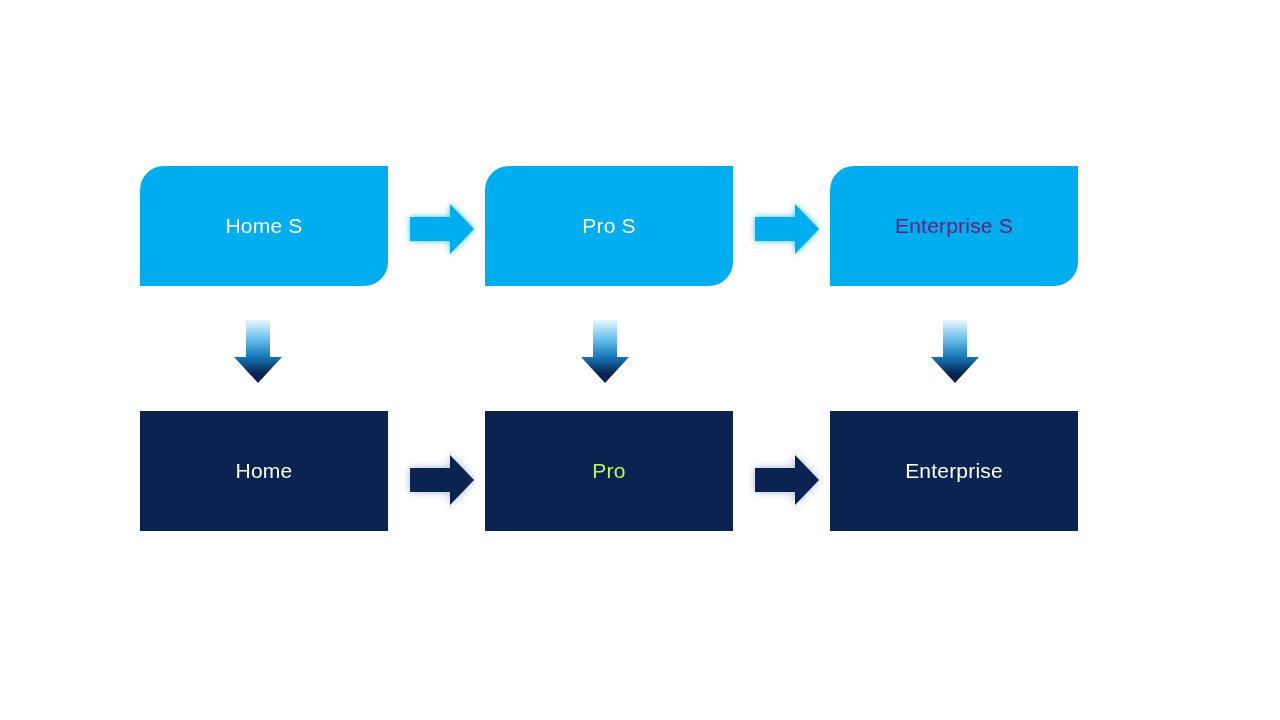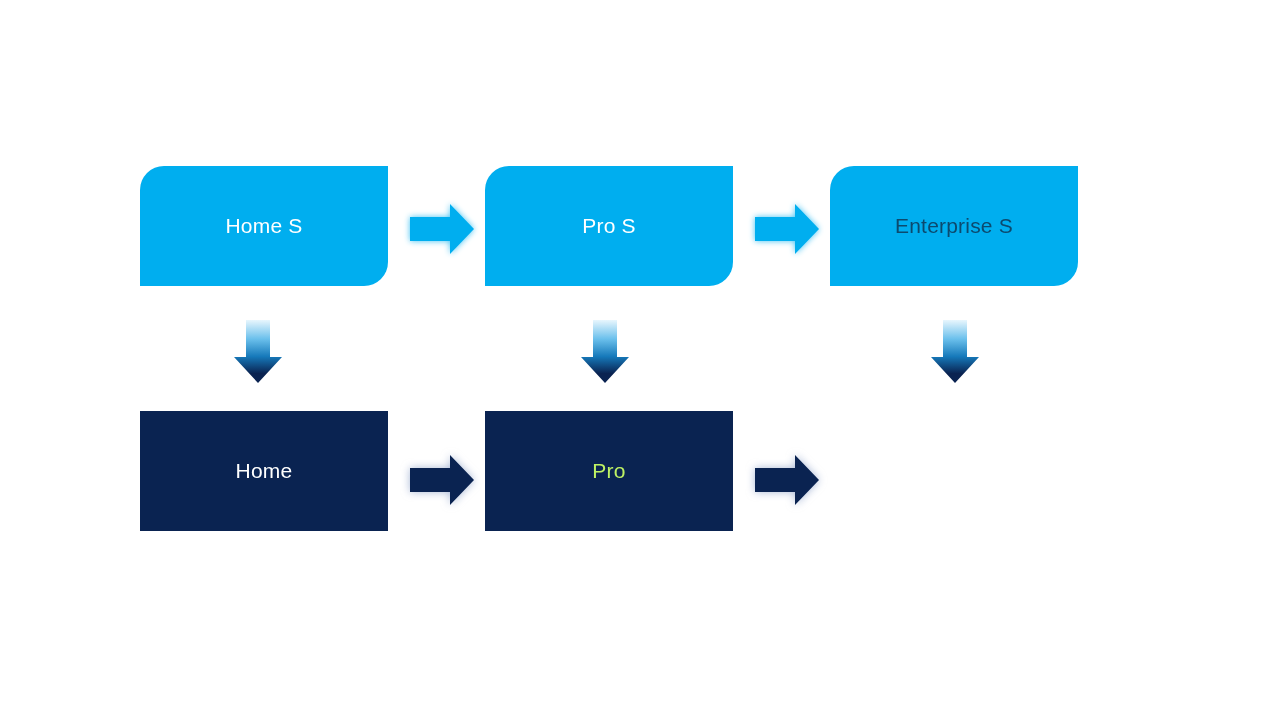--- a/index.html
+++ b/index.html
@@ -82,21 +82,21 @@
     </defs>
   </svg>
 
   <div class="box top col1">
     <span class="box-label" style="color: rgb(255, 255, 255);">Home S</span>
   </div>
   <div class="box top col2">
     <span class="box-label" style="color: rgb(255, 255, 255);">Pro S</span>
   </div>
   <div class="box top col3">
-    <span class="box-label" style="color: #0c4a6e;">Enterprise S</span>
+    <span class="box-label" style="color: #701a75;">Enterprise S</span>
   </div>
 
   <svg class="rarrow cyan toprow gap1" viewBox="0 0 64 50">
     <polygon points="0,13 40,13 40,0 64,25 40,50 40,37 0,37" fill="#00AEEF"></polygon>
   </svg>
   <svg class="rarrow cyan toprow gap2" viewBox="0 0 64 50">
     <polygon points="0,13 40,13 40,0 64,25 40,50 40,37 0,37" fill="#00AEEF"></polygon>
   </svg>
 
   <svg class="darrow c1" viewBox="0 0 48 63">
@@ -108,20 +108,23 @@
   <svg class="darrow c3" viewBox="0 0 48 63">
     <polygon points="12,0 36,0 36,37 48,37 24,63 0,37 12,37" fill="url(#downGrad)"></polygon>
   </svg>
 
   <div class="box bottom col1">
     <span class="box-label" style="color: rgb(255, 255, 255);">Home</span>
   </div>
   <div class="box bottom col2">
     <span class="box-label" style="color: #bef264;">Pro</span>
   </div>
+  <div class="box bottom col3">
+    <span class="box-label" style="color: rgb(255, 255, 255);">Enterprise</span>
+  </div>
 
   <svg class="rarrow navy botrow gap1" viewBox="0 0 64 50">
     <polygon points="0,13 40,13 40,0 64,25 40,50 40,37 0,37" fill="#0A2351"></polygon>
   </svg>
   <svg class="rarrow navy botrow gap2" viewBox="0 0 64 50">
     <polygon points="0,13 40,13 40,0 64,25 40,50 40,37 0,37" fill="#0A2351"></polygon>
   </svg>
 
 </div>
 

